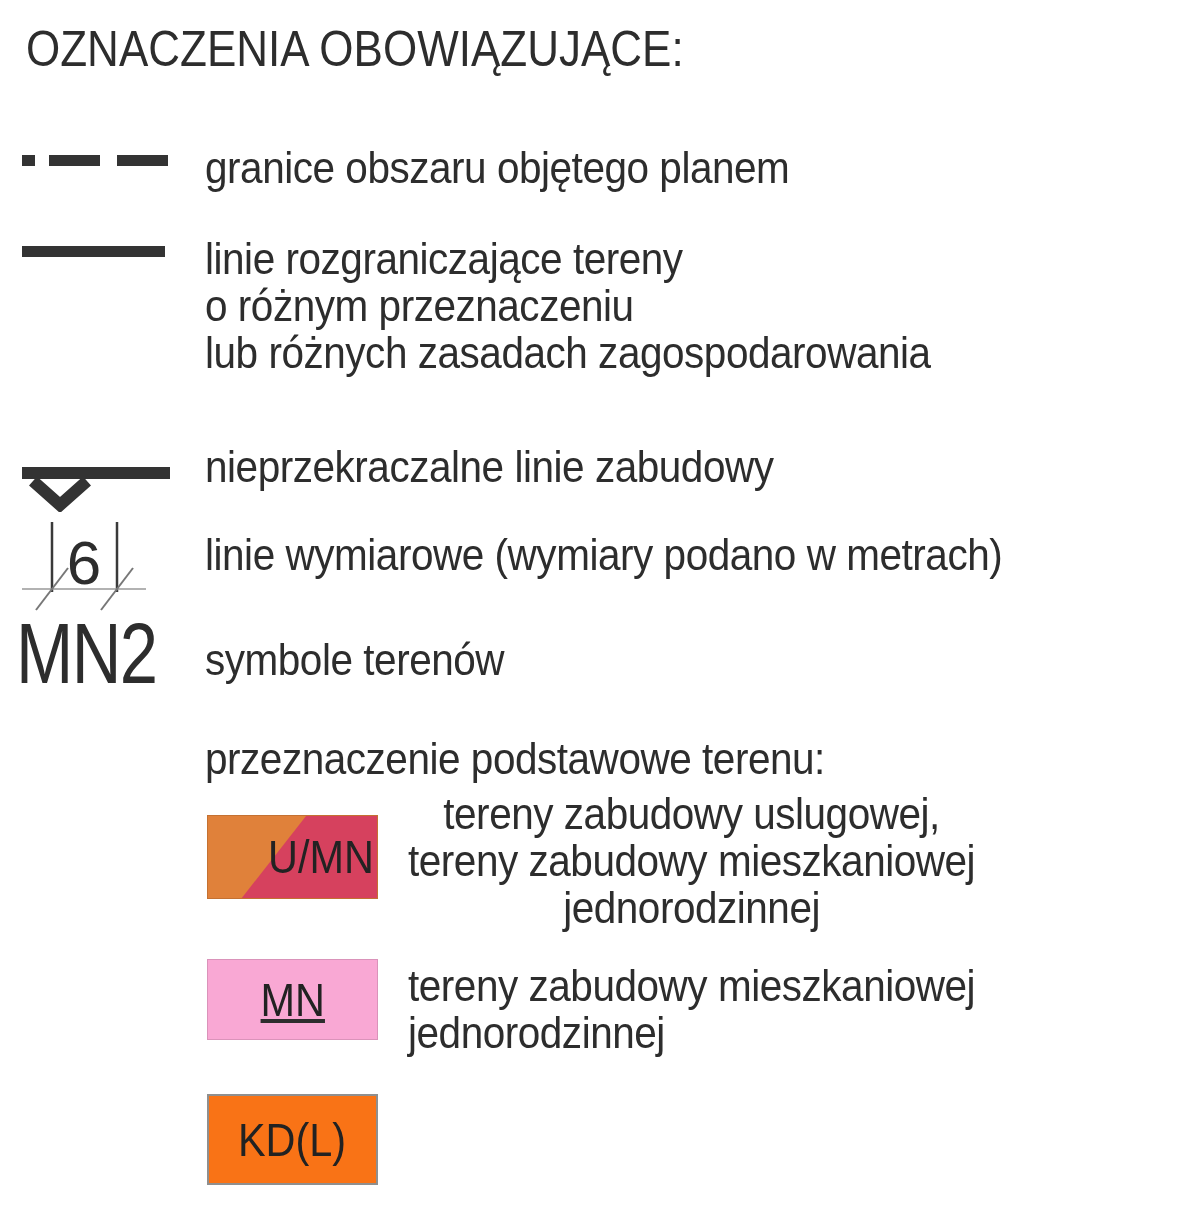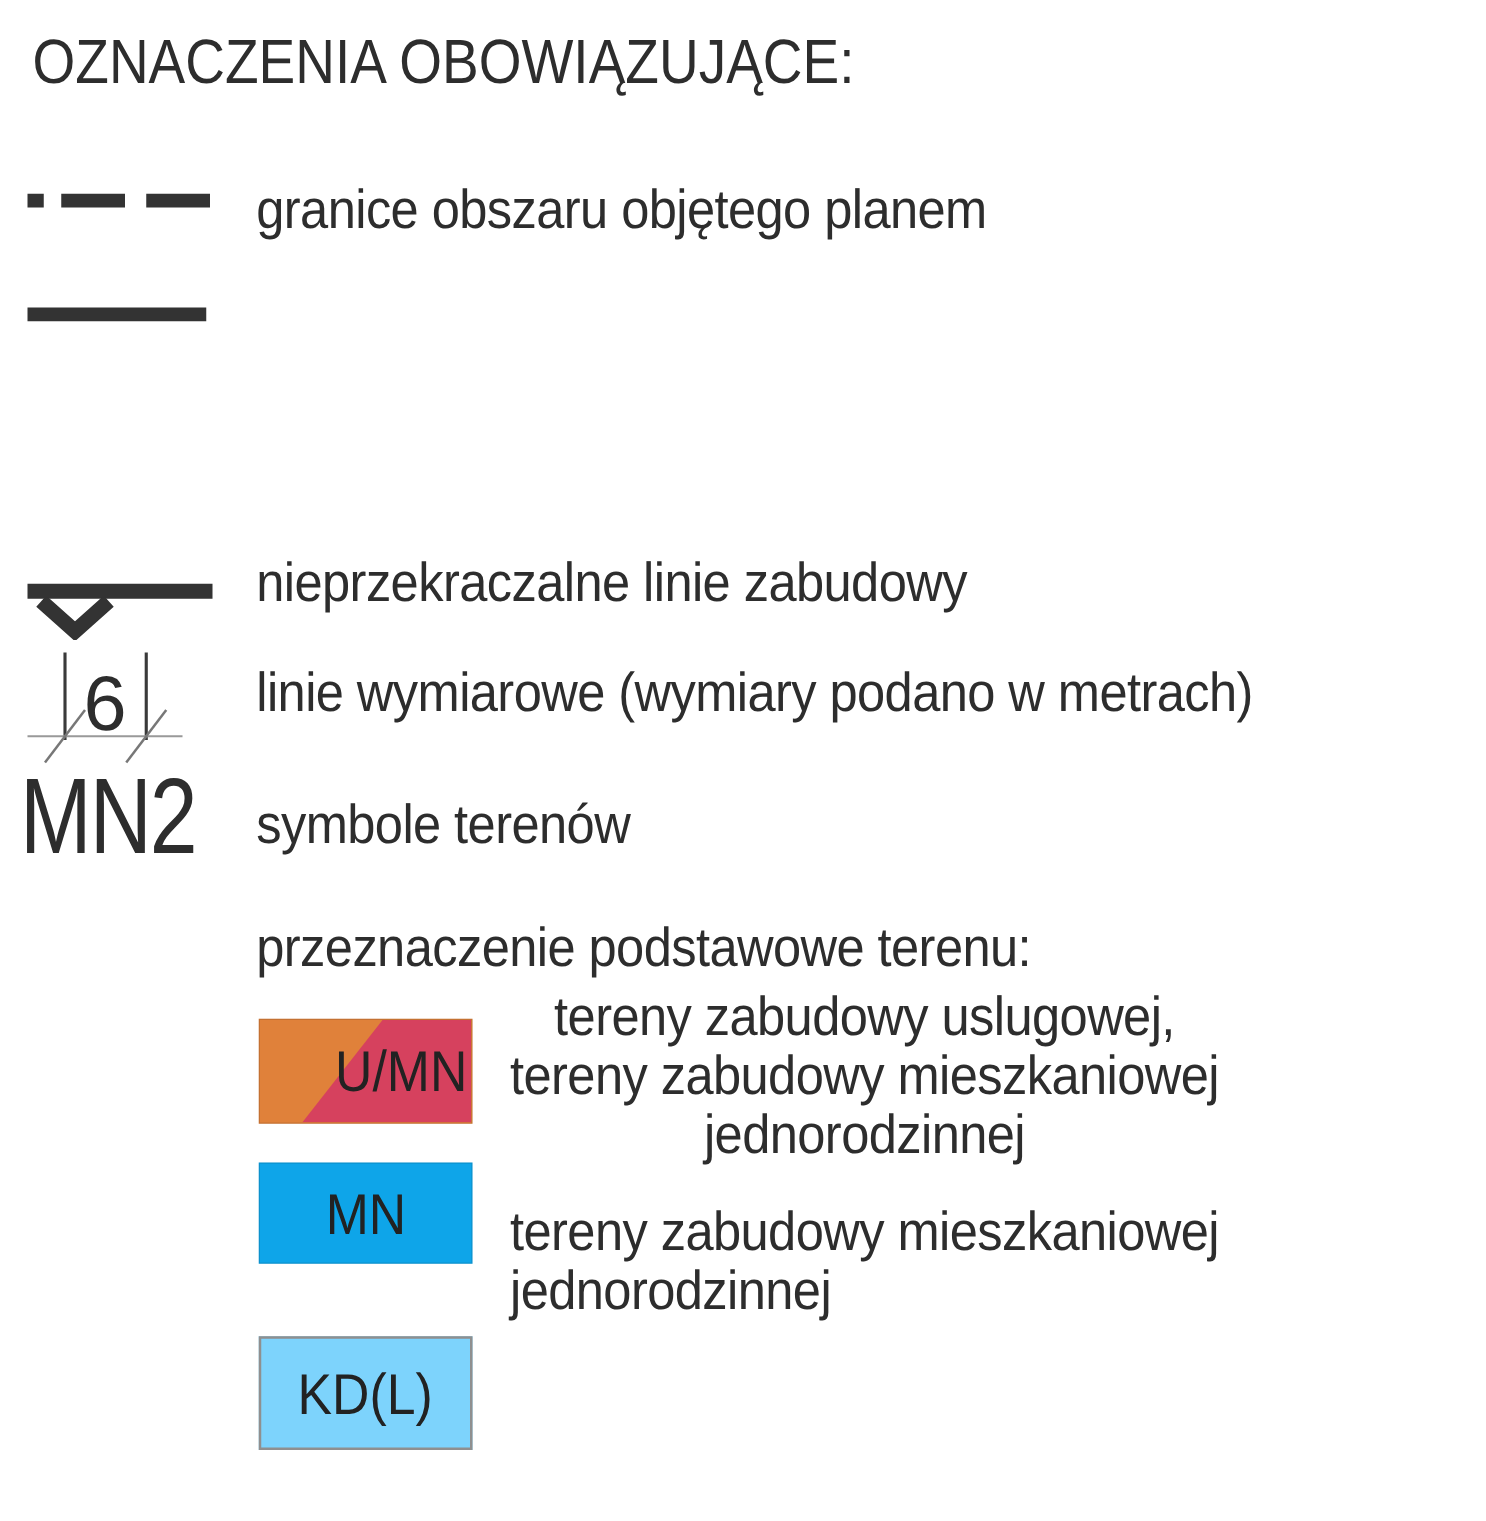--- a/index.html
+++ b/index.html
@@ -31,20 +31,25 @@
   <div class="abs title" style="left:26px;top:20px;">OZNACZENIA OBOWIĄZUJĄCE:</div>
 
   <div class="abs">
     <div class="seg" style="left:22px;top:155px;width:13px;"></div>
     <div class="seg" style="left:49px;top:155px;width:51px;"></div>
     <div class="seg" style="left:117px;top:155px;width:51px;"></div>
   </div>
   <div class="abs txt" style="left:205px;top:144px;">granice obszaru objętego planem</div>
 
   <div class="seg" style="left:22px;top:246px;width:143px;"></div>
+  <div class="abs" style="left:205px;top:235px;">
+    <div class="txt">linie rozgraniczające tereny</div>
+    <div class="txt">o różnym przeznaczeniu</div>
+    <div class="txt">lub różnych zasadach zagospodarowania</div>
+  </div>
 
   <div class="abs">
     <div class="seg" style="left:22px;top:467px;width:148px;height:12px;"></div>
     <svg class="abs" style="left:26px;top:478px;" width="70" height="34" viewBox="0 0 70 34">
       <polyline points="7,3 34,27 61,3" fill="none" stroke="#333333" stroke-width="12"></polyline>
     </svg>
   </div>
   <div class="abs txt" style="left:205px;top:443px;">nieprzekraczalne linie zabudowy</div>
 
   <svg class="abs" style="left:18px;top:516px;" width="135" height="105" viewBox="0 0 135 105">
@@ -65,25 +70,25 @@
   <div id="sw-umn" class="swatch" style="left:207px;top:815px;background:#E0813A;">
     <div class="overlay" style="background:#D6415E;"></div>
     <span class="code">U/MN</span>
   </div>
   <div class="abs" style="left:408px;top:790px;text-align:center;">
     <div class="txt">tereny zabudowy uslugowej,</div>
     <div class="txt">tereny zabudowy mieszkaniowej</div>
     <div class="txt">jednorodzinnej</div>
   </div>
 
-  <div id="sw-mn" class="swatch" style="left:207px;top:930px;background:#0ea5e9;">
+  <div id="sw-mn" class="swatch" style="left:207px;top:959px;background:#f9a8d4;text-decoration:underline;">
     <span class="code">MN</span>
   </div>
   <div class="abs" style="left:408px;top:962px;">
     <div class="txt">tereny zabudowy mieszkaniowej</div>
     <div class="txt">jednorodzinnej</div>
   </div>
 
-  <div id="sw-kd" class="swatch" style="left:207px;top:1069px;background:#7dd3fc;">
+  <div id="sw-kd" class="swatch" style="left:207px;top:1094px;background:#f97316;">
     <span class="code">KD(L)</span>
   </div>
 
 </div>
 
 </body></html>

